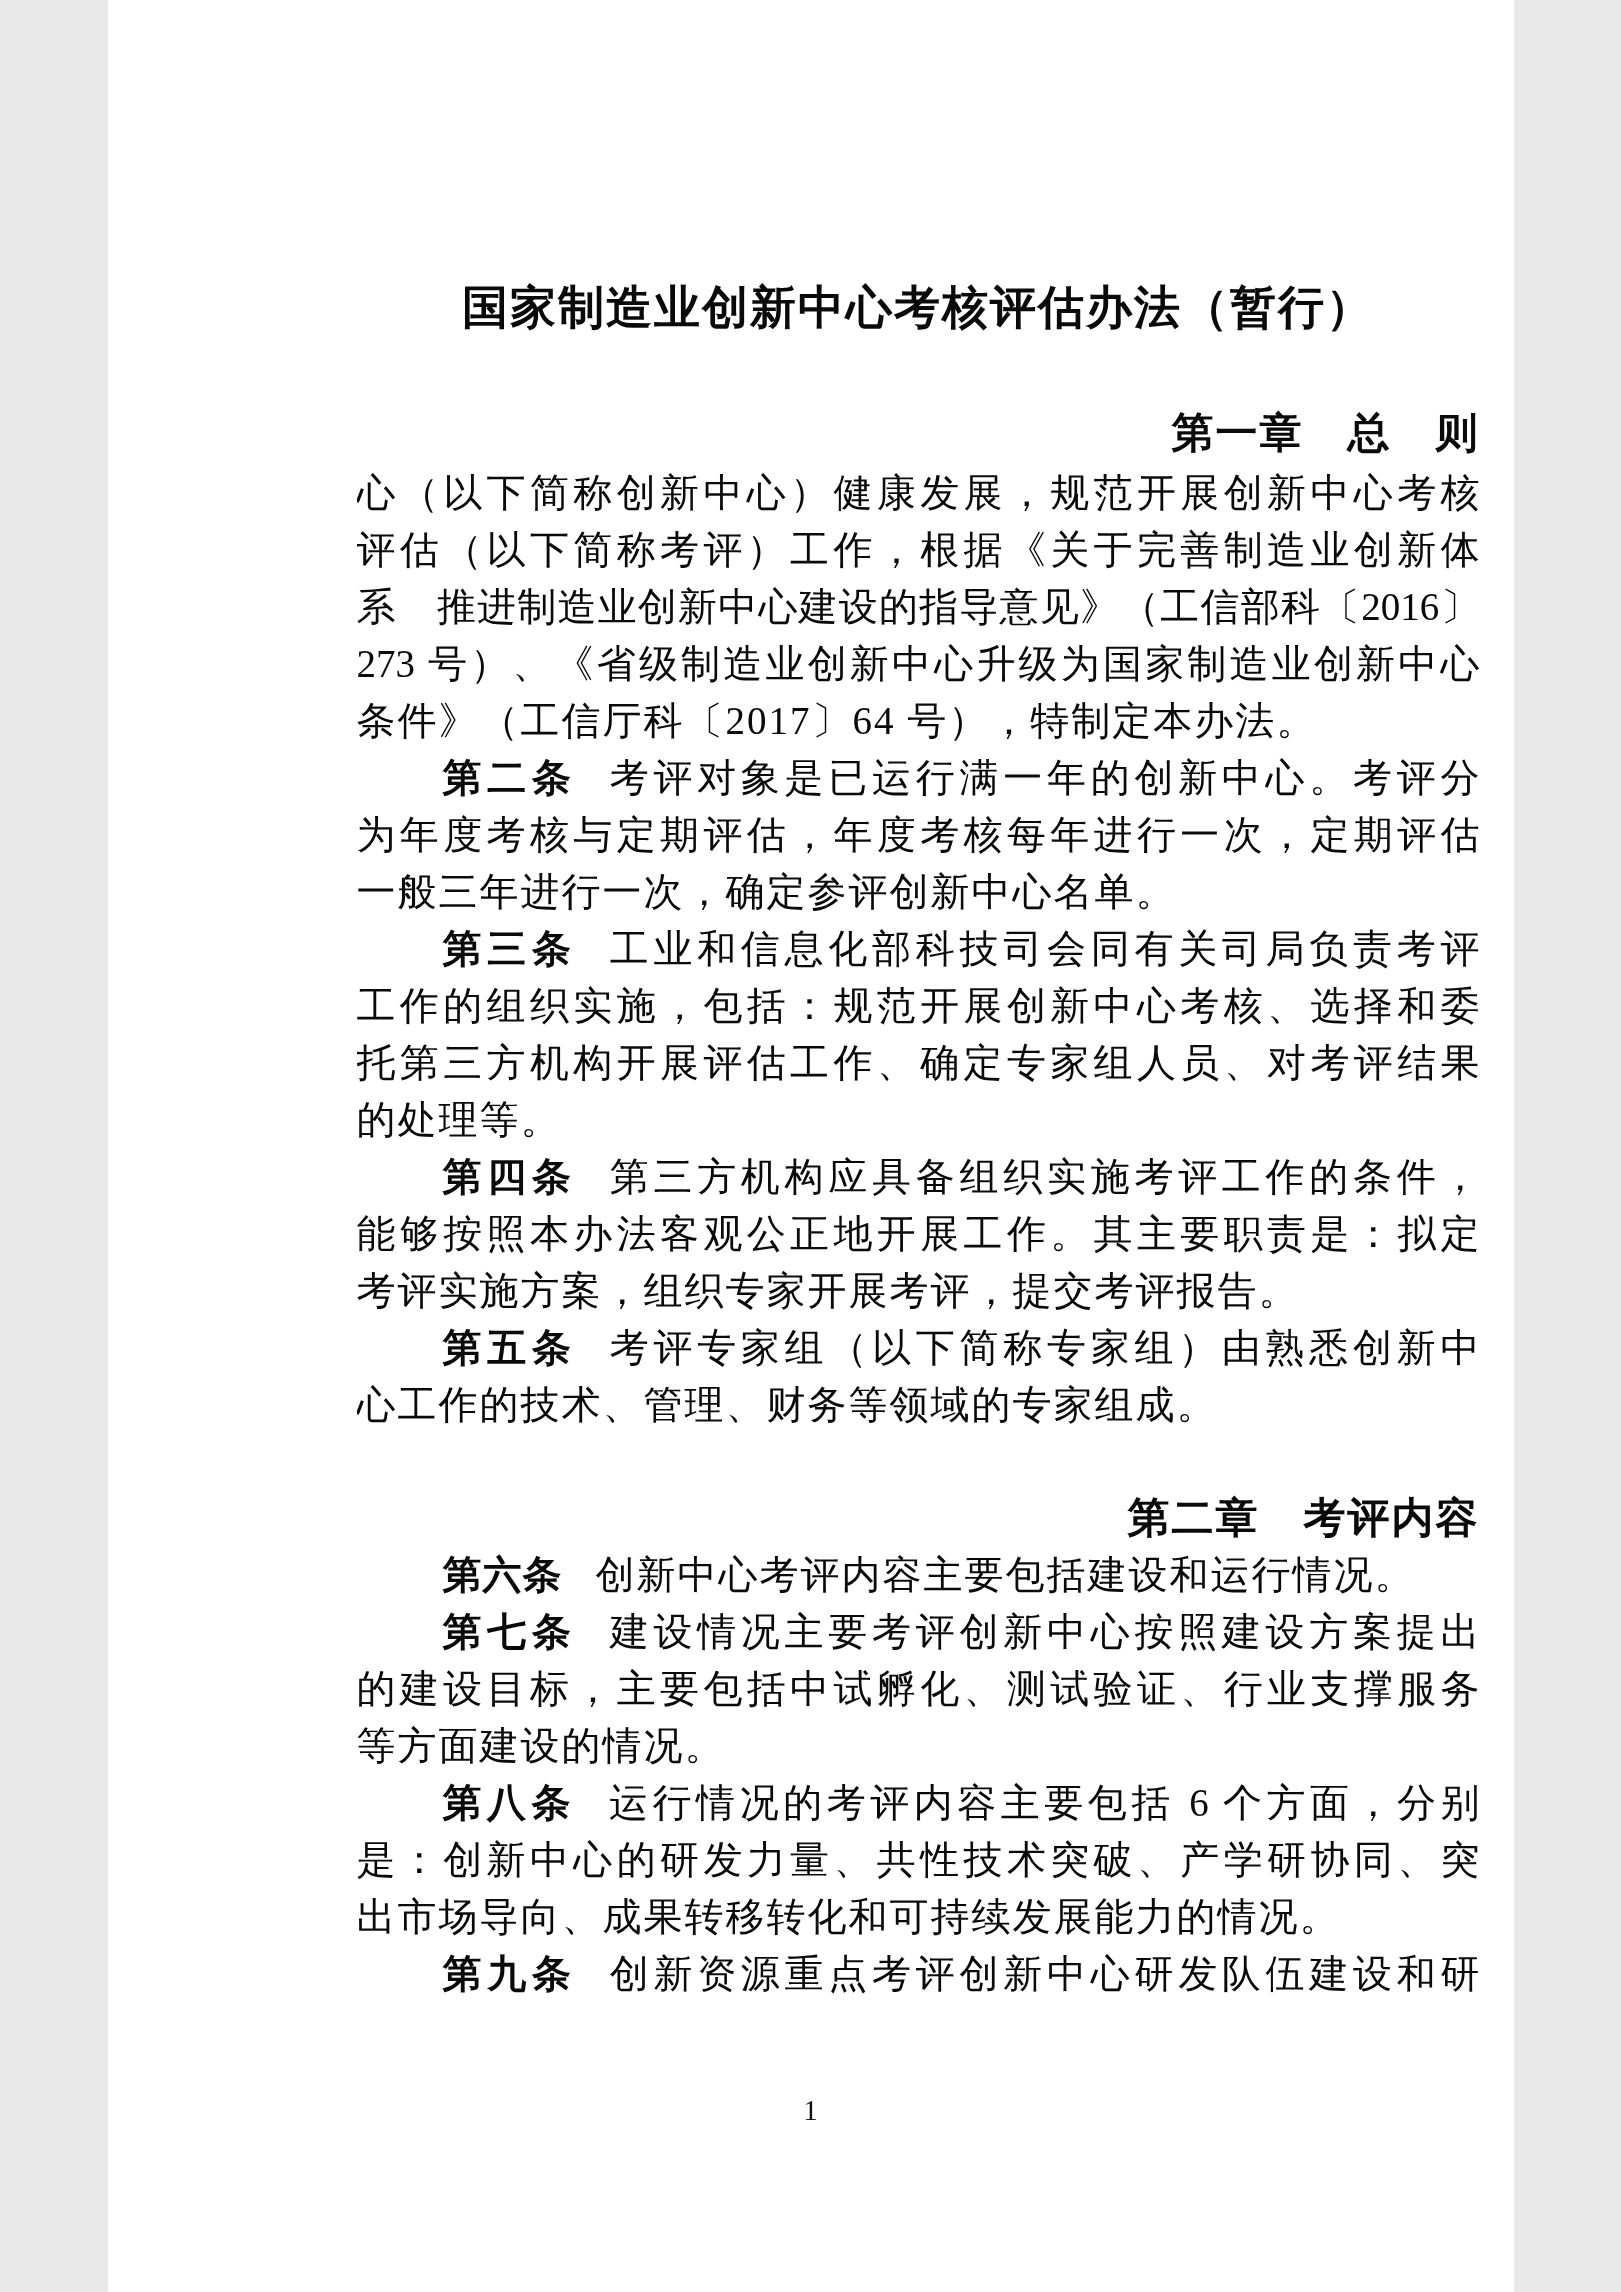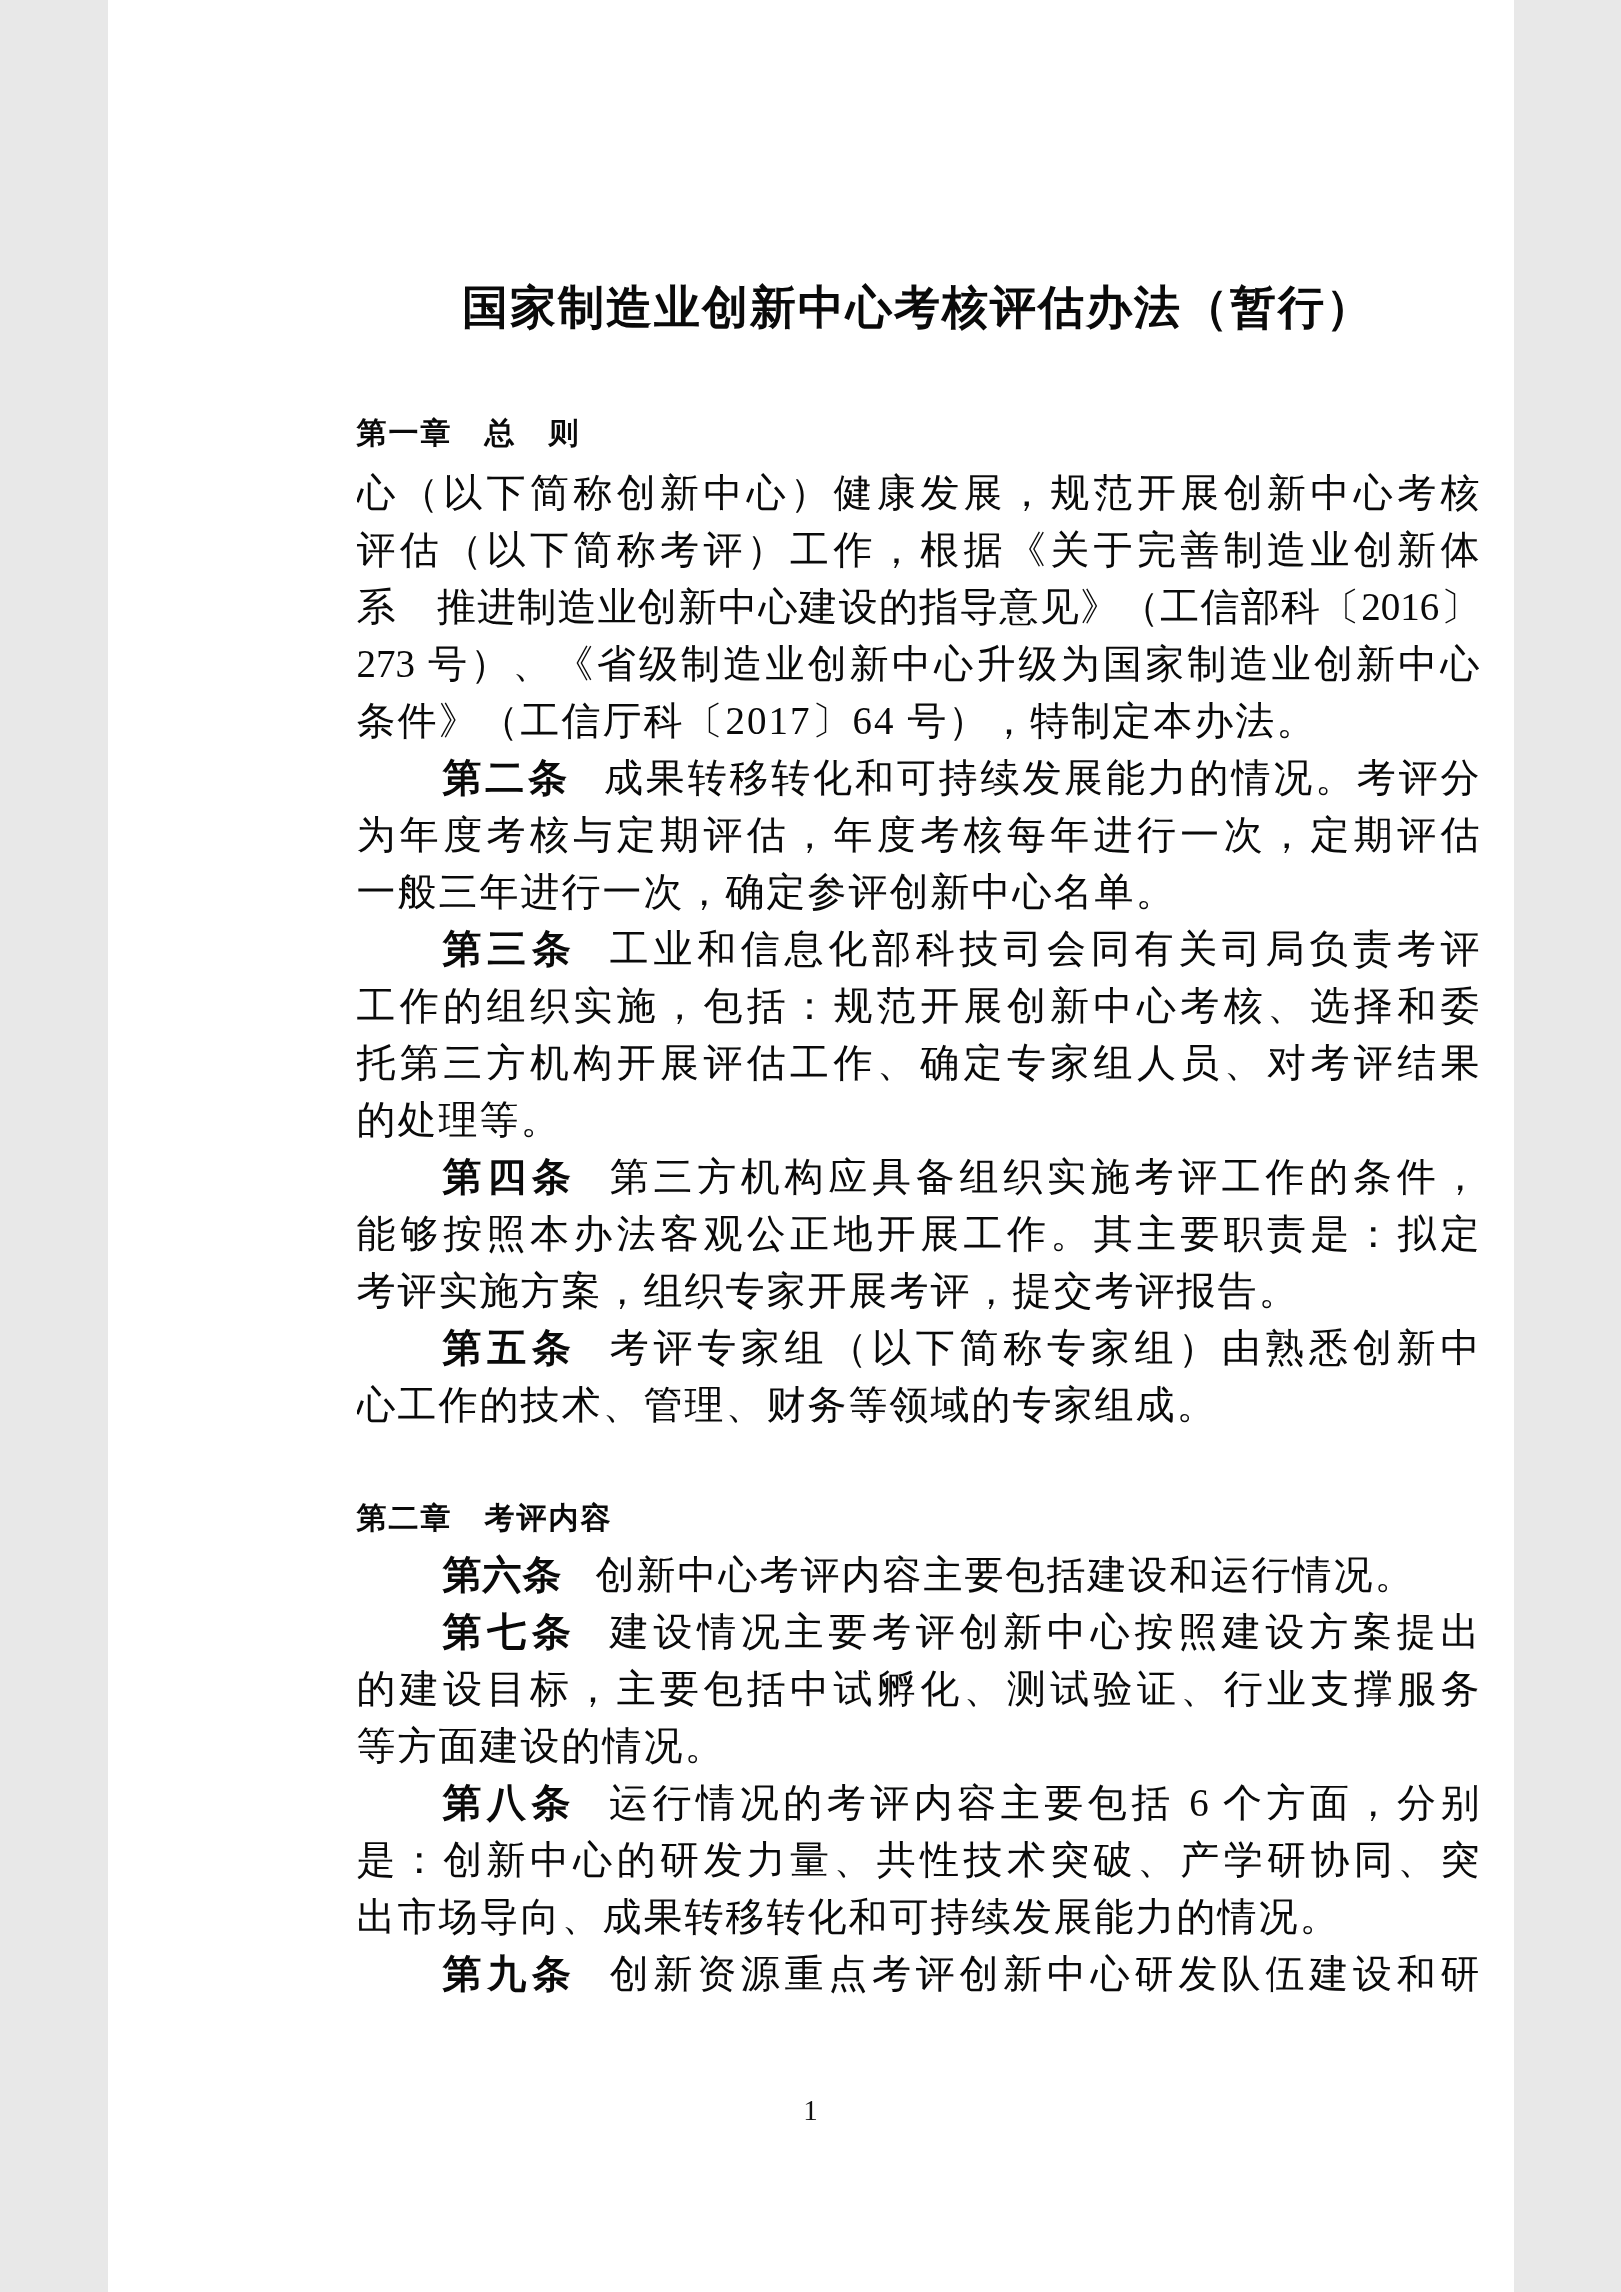--- a/index.html
+++ b/index.html
@@ -25,23 +25,23 @@
     font-weight: bold;
     font-size: 46px;
     line-height: 51px;
     letter-spacing: 2px;
     text-align: center;
     white-space: nowrap;
   }
   .chapter-heading {
     font-family: "Liberation Sans", sans-serif;
     font-weight: bold;
-    font-size: 30px;
+    font-size: 42px;
     line-height: 51px;
-    text-align: left;
+    text-align: right;
     letter-spacing: 2px;
     white-space: nowrap;
   }
   .chapter-heading.ch-0 { margin-top: 74px; }
   .chapter-heading.ch-1 { margin-top: 56px; line-height: 57px; }
   .articles { margin-top: 5.9px; }
   .ch-1 + .articles { margin-top: 0; }
   .line {
     font-size: 39px;
     line-height: 57px;
@@ -82,21 +82,21 @@
   <div class="content">
     <div class="doc-title">国家制造业创新中心考核评估办法（暂行）</div>
     <div id="chapters-root">
         <div class="chapter-heading ch-0">第一章　总　则</div>
         <div class="articles">
           <div class="line">心（以下简称创新中心）健康发展，规范开展创新中心考核</div>
           <div class="line">评估（以下简称考评）工作，根据《关于完善制造业创新体</div>
           <div class="line">系　推进制造业创新中心建设的指导意见》（工信部科〔2016〕</div>
           <div class="line">273 号）、《省级制造业创新中心升级为国家制造业创新中心</div>
           <div class="line last">条件》（工信厅科〔2017〕64 号），特制定本办法。</div>
-          <div class="line first"><span class="article-label">第二条</span><span>成果转移转化和可持续发展能力的情况。考评分</span></div>
+          <div class="line first"><span class="article-label">第二条</span><span>考评对象是已运行满一年的创新中心。考评分</span></div>
           <div class="line">为年度考核与定期评估，年度考核每年进行一次，定期评估</div>
           <div class="line last">一般三年进行一次，确定参评创新中心名单。</div>
           <div class="line first"><span class="article-label">第三条</span><span>工业和信息化部科技司会同有关司局负责考评</span></div>
           <div class="line">工作的组织实施，包括：规范开展创新中心考核、选择和委</div>
           <div class="line">托第三方机构开展评估工作、确定专家组人员、对考评结果</div>
           <div class="line last">的处理等。</div>
           <div class="line first"><span class="article-label">第四条</span><span>第三方机构应具备组织实施考评工作的条件，</span></div>
           <div class="line">能够按照本办法客观公正地开展工作。其主要职责是：拟定</div>
           <div class="line last">考评实施方案，组织专家开展考评，提交考评报告。</div>
           <div class="line first"><span class="article-label">第五条</span><span>考评专家组（以下简称专家组）由熟悉创新中</span></div>

